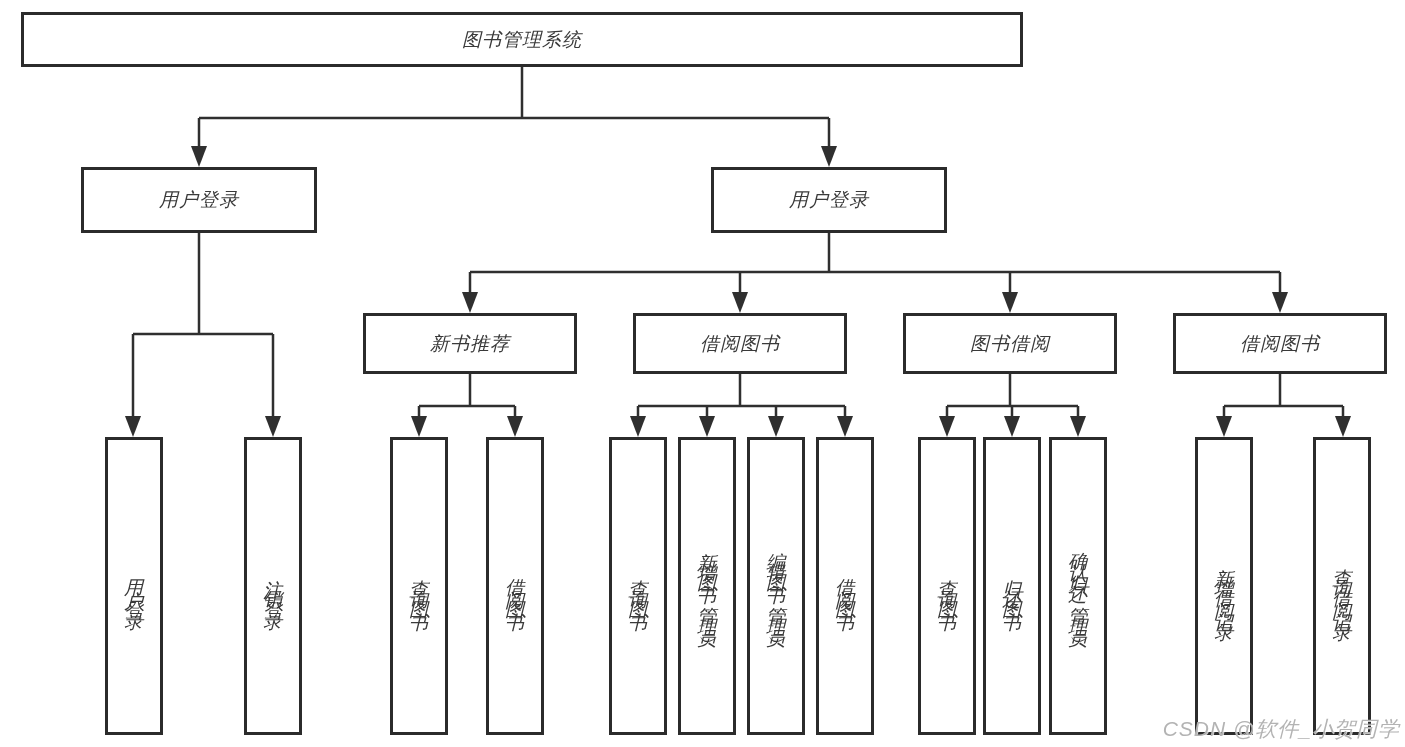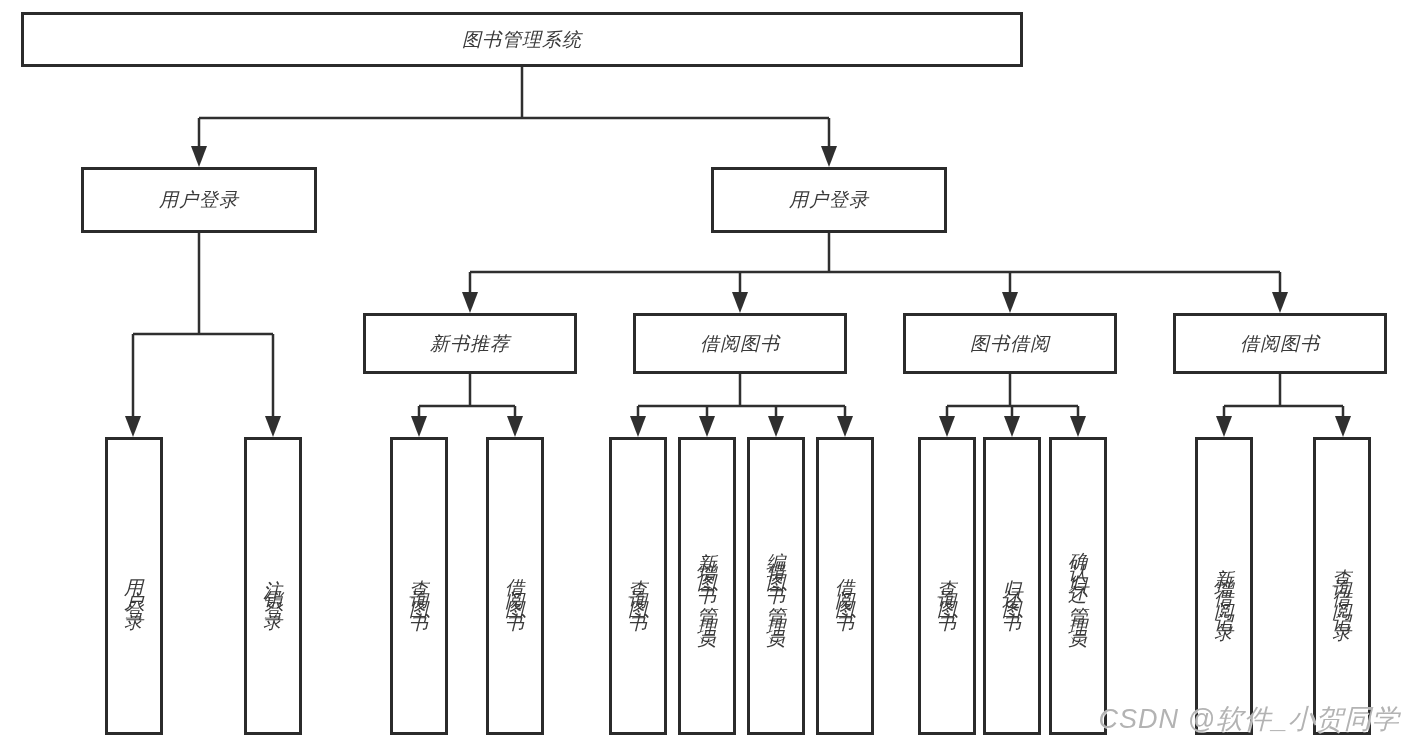--- a/index.html
+++ b/index.html
@@ -43,22 +43,22 @@
   .leaf span{
     writing-mode:vertical-rl;
     text-orientation:mixed;
     letter-spacing:11px;
     font-size:19px;
     line-height:1;
   }
   .watermark{
     position:absolute;
     right:5px;
-    bottom:10px;
-    font-size:27px;
+    bottom:4px;
+    font-size:21px;
     color:var(--watermark);
     letter-spacing:1px;
     text-shadow:1px 1px 0 rgba(255,255,255,0.75);
     z-index:5;
   }
 </style>
 </head>
 <body>
 
 <div class="canvas">

